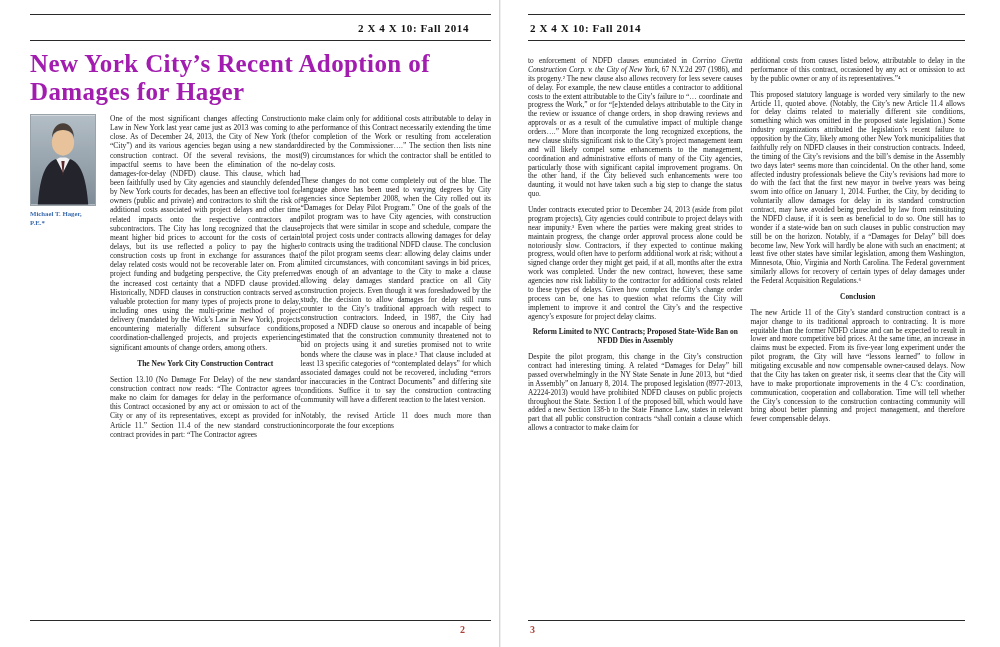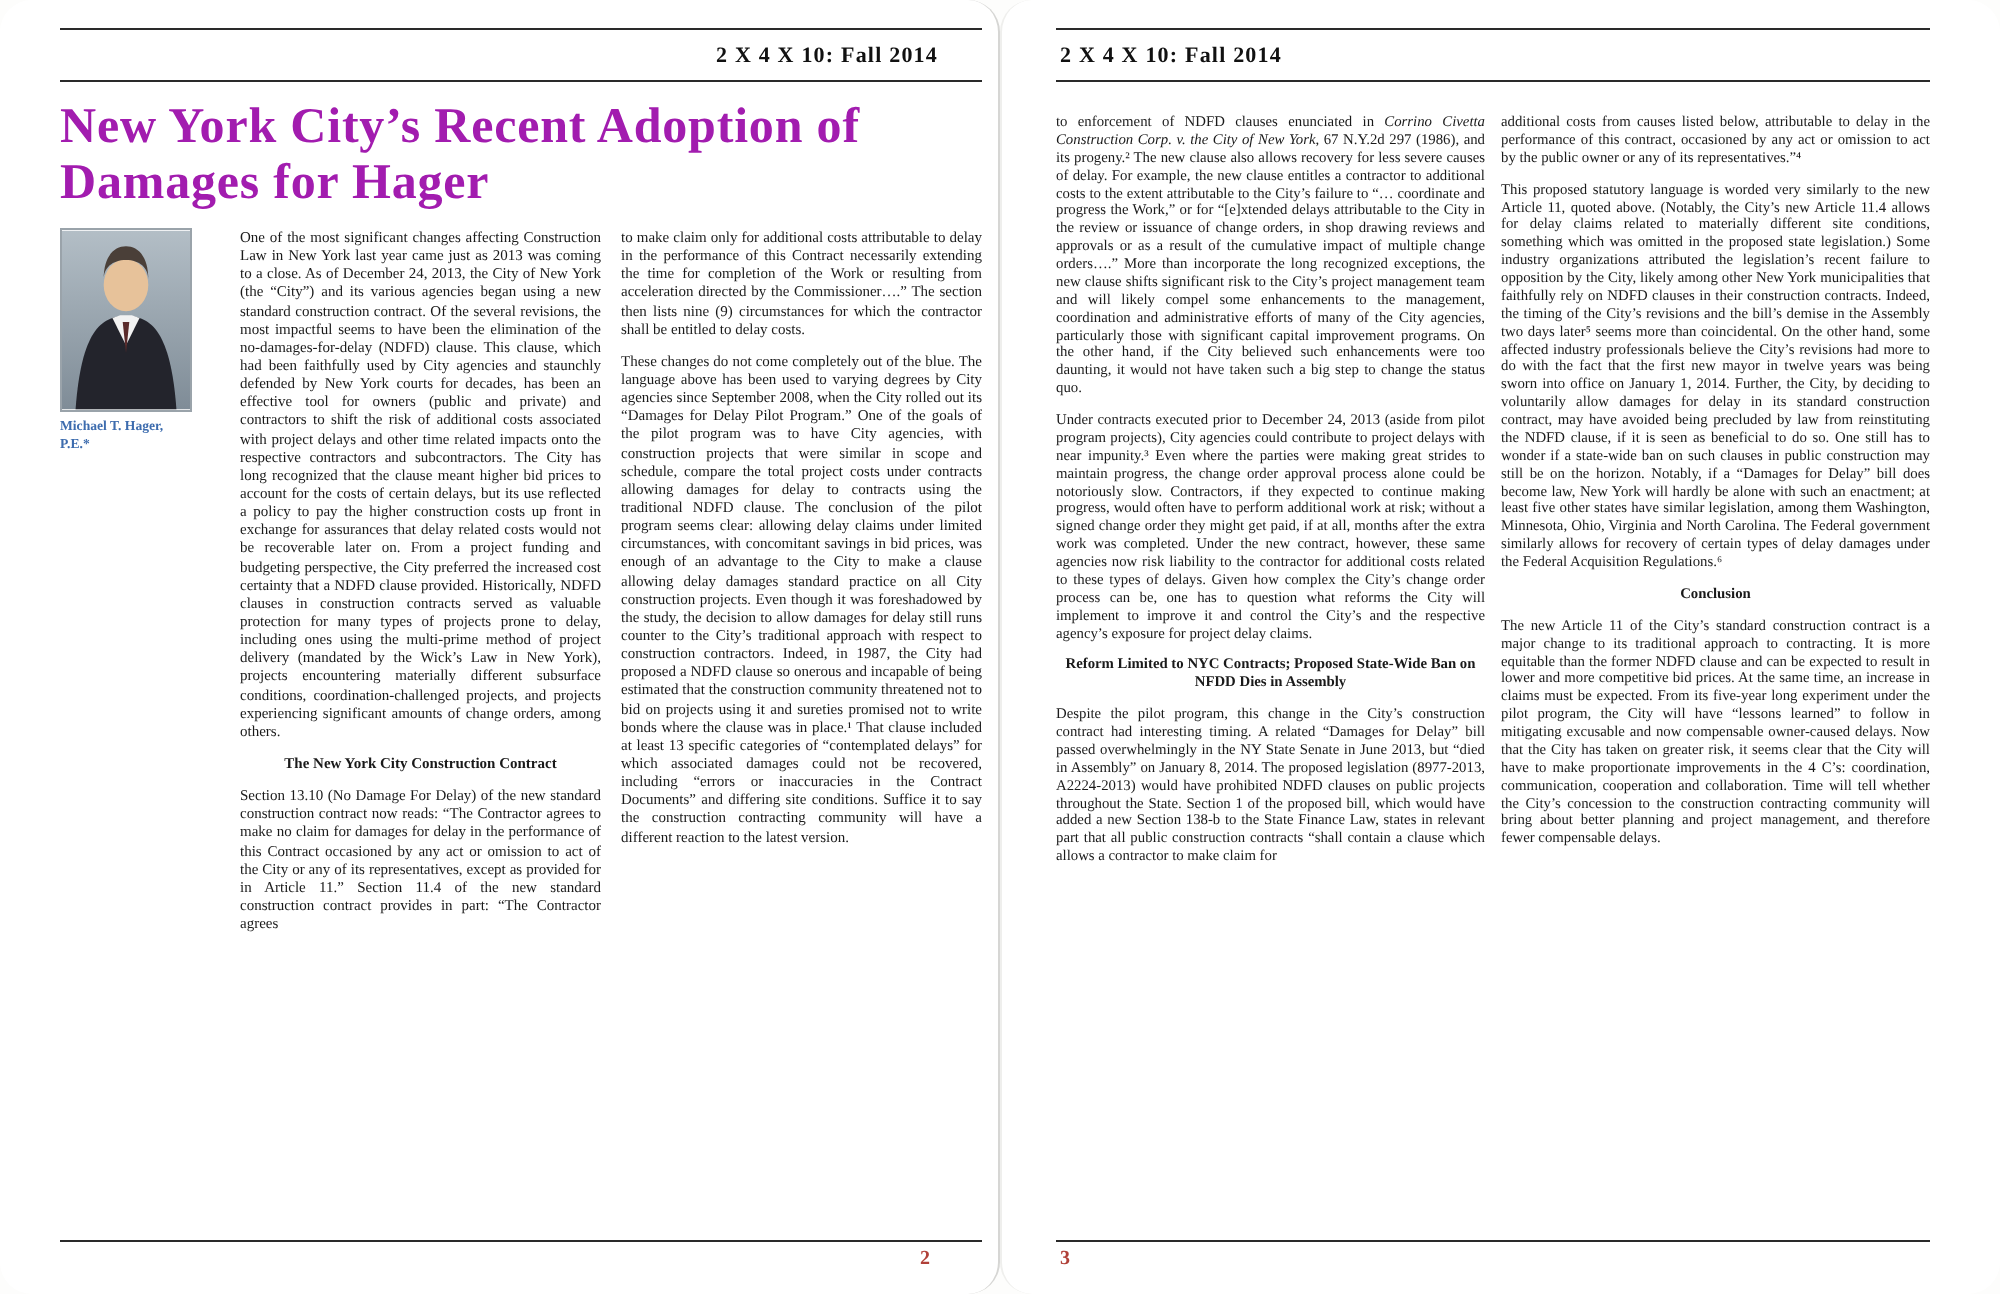--- a/index.html
+++ b/index.html
@@ -1,36 +1,36 @@
 <!DOCTYPE html>
 <html><head>
 <meta charset="utf-8">
 <style>
   * { margin:0; padding:0; box-sizing:border-box; }
   html,body { width:1000px; height:647px; background:#f4f4f2; }
   body { font-family:"Liberation Serif", serif; color:#1a1a1a; }
 
   .spread { width:1000px; height:647px; display:flex; background:#fdfdfc; }
-  .page { position:relative; width:500px; height:647px; background:#ffffff;border-radius:16px; }
+  .page { position:relative; width:500px; height:647px; background:#ffffff; }
   .page-left  { border-right:1px solid #d6d6d4; padding:14px 8px 0 30px; }
   .page-right { border-left:1px solid #efefed; padding:14px 35px 0 27px; }
 
   
   .header-box { border-top:1px solid #2a2a2a; border-bottom:1.5px solid #2a2a2a; padding:3px 0 4px; }
   .header-text { font-size:11px; font-weight:bold; letter-spacing:0.6px; color:#111; }
   .hdr-right { text-align:right; padding-right:22px; }
   .hdr-left  { text-align:left; padding-left:2px; }
 
   
   .article-title { margin:9px 0 6px; color:#a21caf; font-weight:bold;
                    font-size:25px; line-height:1.12; letter-spacing:0.4px; }
   .article-title .line { display:block; }
 
   
-  .body-row { display:flex; gap:10px; margin-top:8px; overflow:hidden; }
+  .body-row { display:flex; margin-top:8px; overflow:hidden; }
   .page-left  .body-row { height:486px; }
   .page-right .body-row { height:556px; margin-top:16px; gap:8px; }
 
   .margin-col { flex:none; width:80px; }
   .author-photo { width:66px; height:92px; display:block; border:1px solid #9aa3aa; }
   .photo-caption { margin-top:4px; color:#3d6cae; font-weight:bold; font-size:6.8px; line-height:1.3; }
   .photo-caption .cap-line { display:block; }
 
   .col { flex:1; min-width:0; text-align:justify; }
   .page-left  .col { font-size:7.5px; line-height:1.22; }
@@ -92,20 +92,21 @@
 
       <div class="col">
         <p class="body-p">One of the most significant changes affecting Construction Law in New York last year came just as 2013 was coming to a close. As of December 24, 2013, the City of New York (the “City”) and its various agencies began using a new standard construction contract. Of the several revisions, the most impactful seems to have been the elimination of the no-damages-for-delay (NDFD) clause. This clause, which had been faithfully used by City agencies and staunchly defended by New York courts for decades, has been an effective tool for owners (public and private) and contractors to shift the risk of additional costs associated with project delays and other time related impacts onto the respective contractors and subcontractors. The City has long recognized that the clause meant higher bid prices to account for the costs of certain delays, but its use reflected a policy to pay the higher construction costs up front in exchange for assurances that delay related costs would not be recoverable later on. From a project funding and budgeting perspective, the City preferred the increased cost certainty that a NDFD clause provided. Historically, NDFD clauses in construction contracts served as valuable protection for many types of projects prone to delay, including ones using the multi-prime method of project delivery (mandated by the Wick’s Law in New York), projects encountering materially different subsurface conditions, coordination-challenged projects, and projects experiencing significant amounts of change orders, among others.</p>
         <h3 class="col-heading">The New York City Construction Contract</h3>
         <p class="body-p">Section 13.10 (No Damage For Delay) of the new standard construction contract now reads: “The Contractor agrees to make no claim for damages for delay in the performance of this Contract occasioned by any act or omission to act of the City or any of its representatives, except as provided for in Article 11.” Section 11.4 of the new standard construction contract provides in part: “The Contractor agrees</p>
       </div>
 
       <div class="col">
         <p class="body-p">to make claim only for additional costs attributable to delay in the performance of this Contract necessarily extending the time for completion of the Work or resulting from acceleration directed by the Commissioner….” The section then lists nine (9) circumstances for which the contractor shall be entitled to delay costs.</p>
         <p class="body-p">These changes do not come completely out of the blue. The language above has been used to varying degrees by City agencies since September 2008, when the City rolled out its “Damages for Delay Pilot Program.” One of the goals of the pilot program was to have City agencies, with construction projects that were similar in scope and schedule, compare the total project costs under contracts allowing damages for delay to contracts using the traditional NDFD clause. The conclusion of the pilot program seems clear: allowing delay claims under limited circumstances, with concomitant savings in bid prices, was enough of an advantage to the City to make a clause allowing delay damages standard practice on all City construction projects. Even though it was foreshadowed by the study, the decision to allow damages for delay still runs counter to the City’s traditional approach with respect to construction contractors. Indeed, in 1987, the City had proposed a NDFD clause so onerous and incapable of being estimated that the construction community threatened not to bid on projects using it and sureties promised not to write bonds where the clause was in place.¹  That clause included at least 13 specific categories of “contemplated delays” for which associated damages could not be recovered, including “errors or inaccuracies in the Contract Documents” and differing site conditions.  Suffice it to say the construction contracting community will have a different reaction to the latest version.</p>
+        <p class="body-p">Notably, the revised Article 11 does much more than incorporate the four exceptions</p>
       </div>
     </div>
 
     <footer class="page-footer">
       <div class="footer-rule"></div>
       <div class="page-number pn-right">2</div>
     </footer>
   </section>
 
   <section class="page page-right">

